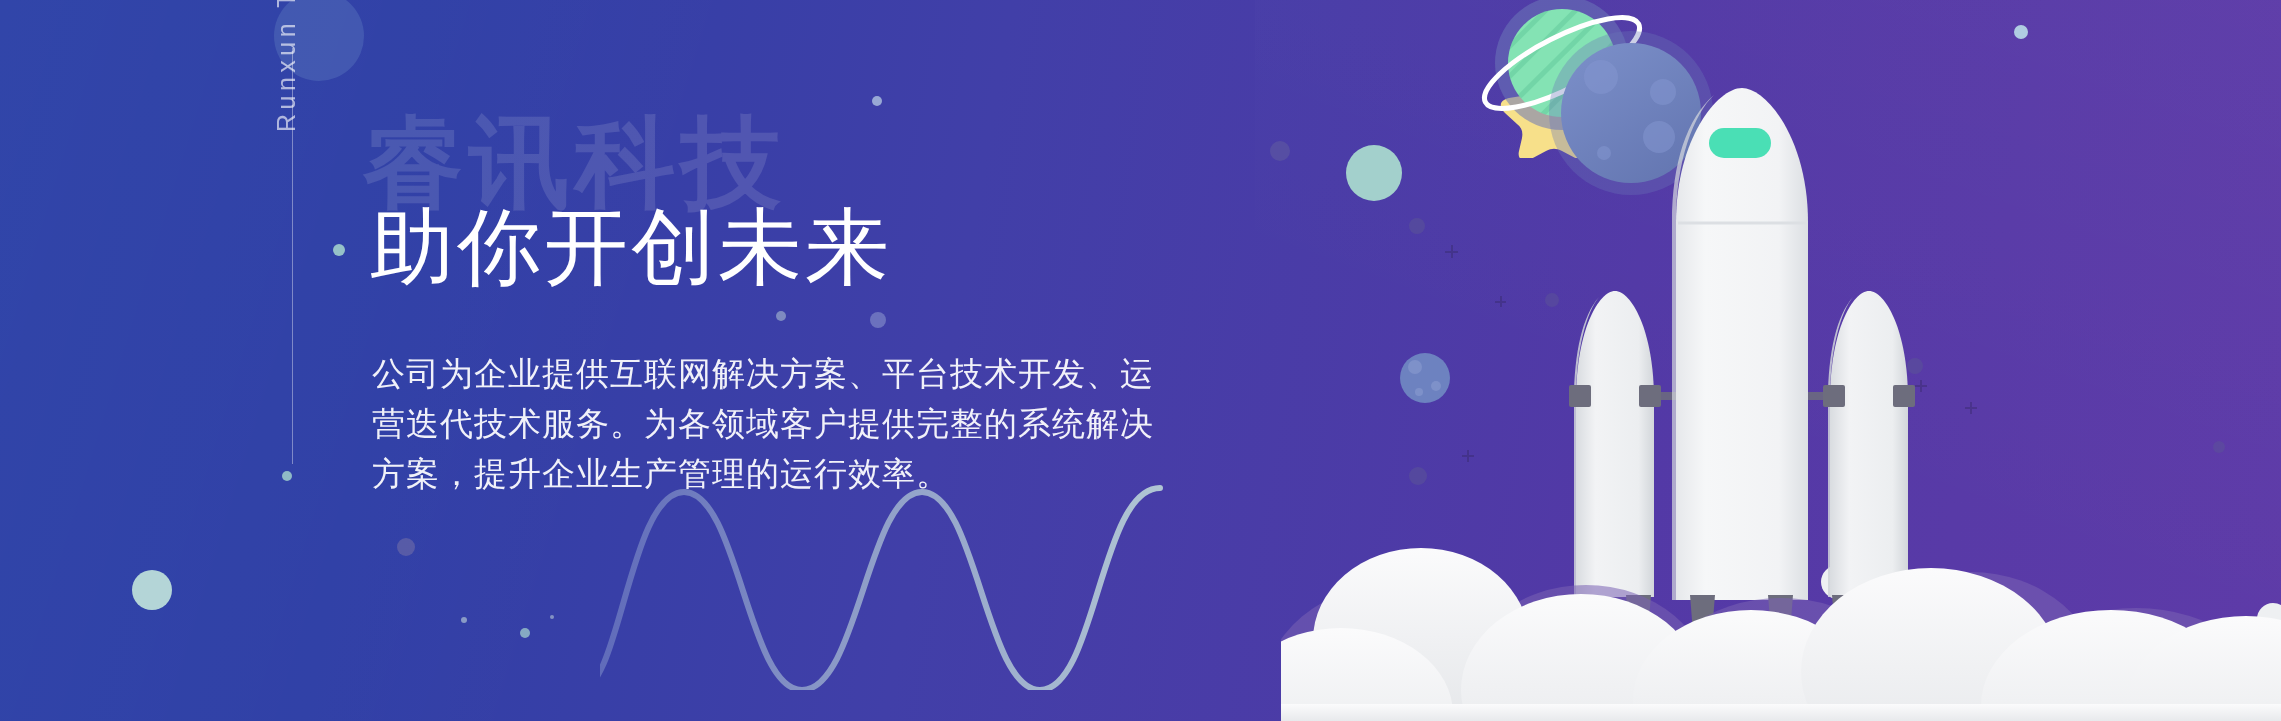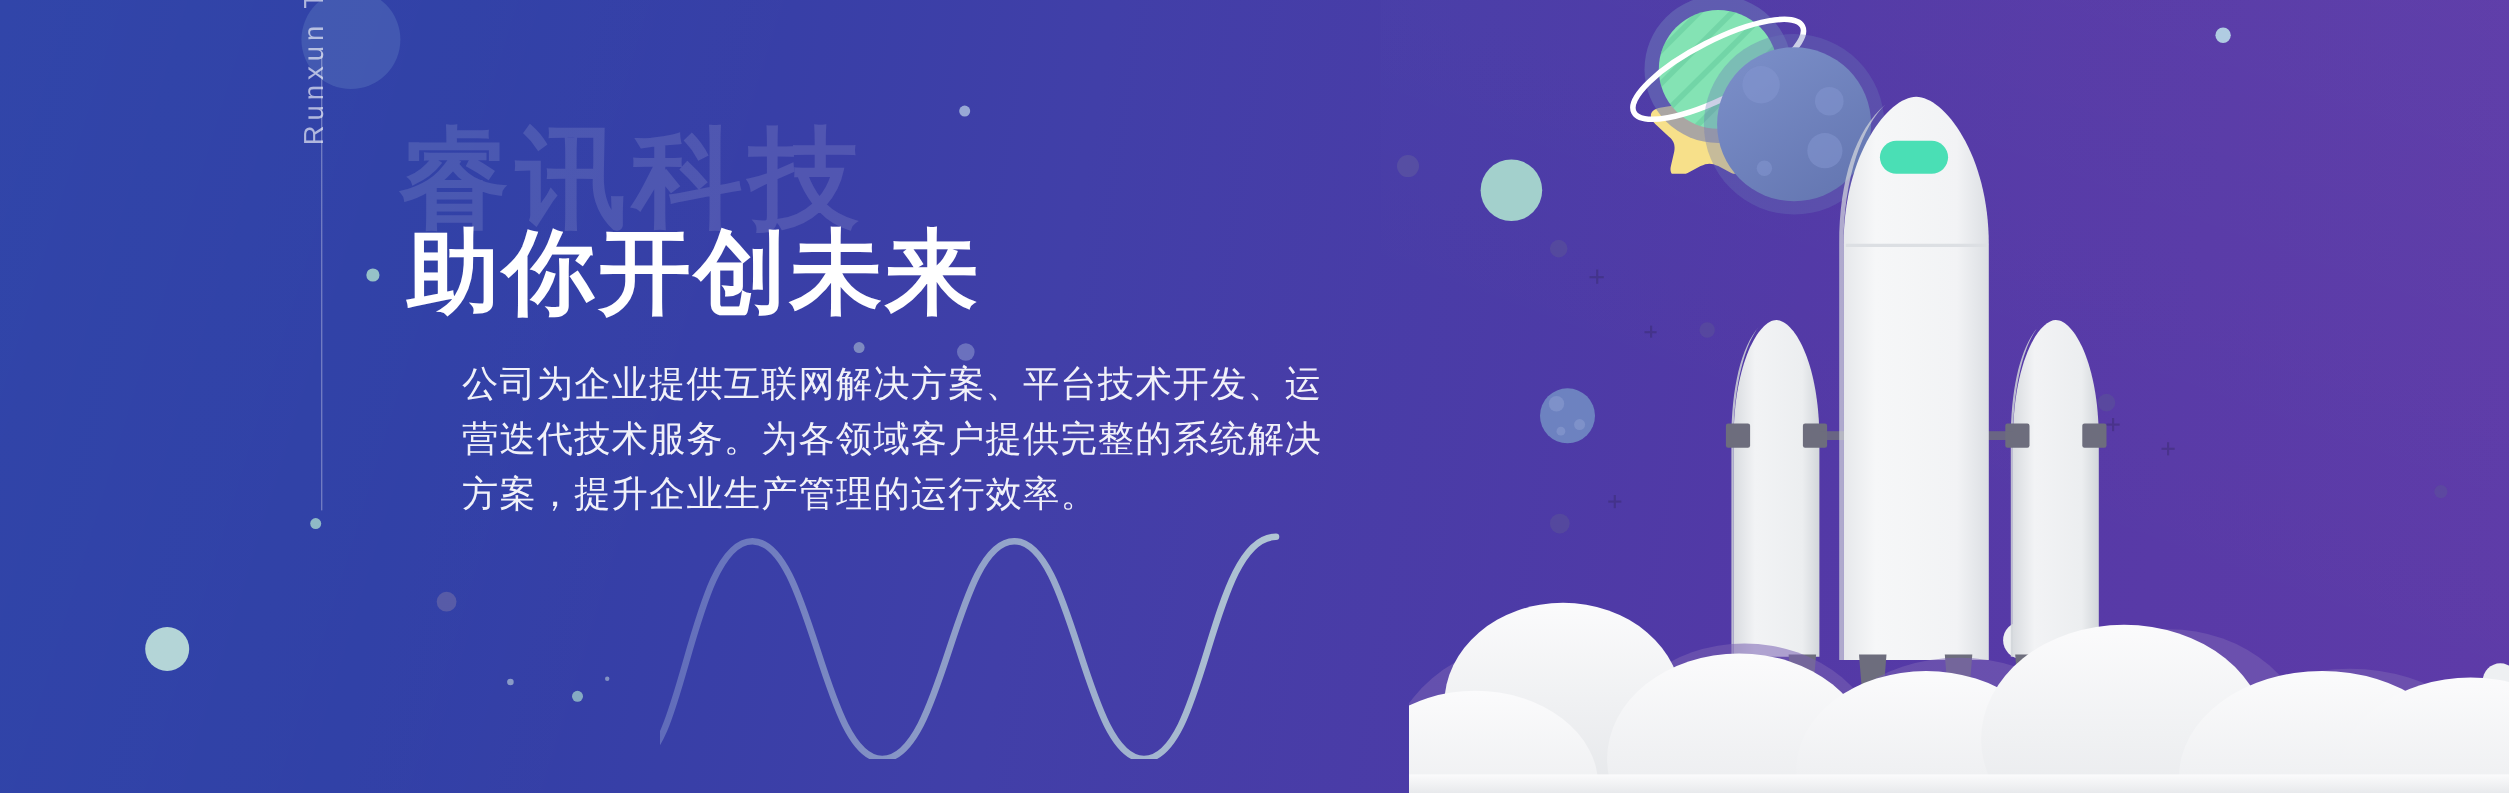--- a/index.html
+++ b/index.html
@@ -45,28 +45,27 @@
   }
 
   .watermark{
     position:absolute;left:363px;top:112px;
     font-size:100px;font-weight:bold;letter-spacing:6px;
     color:rgba(255,255,255,.12);
     white-space:nowrap;line-height:1;text-align:right;
   }
   .headline{
     position:absolute;left:370px;top:202px;
-    font-size:84px;font-weight:bold;letter-spacing:3px;
+    font-size:84px;font-weight:normal;letter-spacing:3px;
     color:#ffffff;white-space:nowrap;line-height:1.08;
   }
   .subtitle{
-    position:absolute;left:372px;top:324px;width:790px;
+    position:absolute;left:372px;top:349px;width:790px;
     font-size:33px;line-height:1.52;letter-spacing:1px;
     color:rgba(255,255,255,.93);
-    margin-left:48px;
   }
 
   .wave{position:absolute;left:600px;top:450px;pointer-events:none;}
 
   
   .art{position:absolute;right:0;top:0;width:1000px;height:721px;pointer-events:none;}
   .star{position:absolute;left:1495px;top:48px;}
 </style>
 </head>
 <body>

